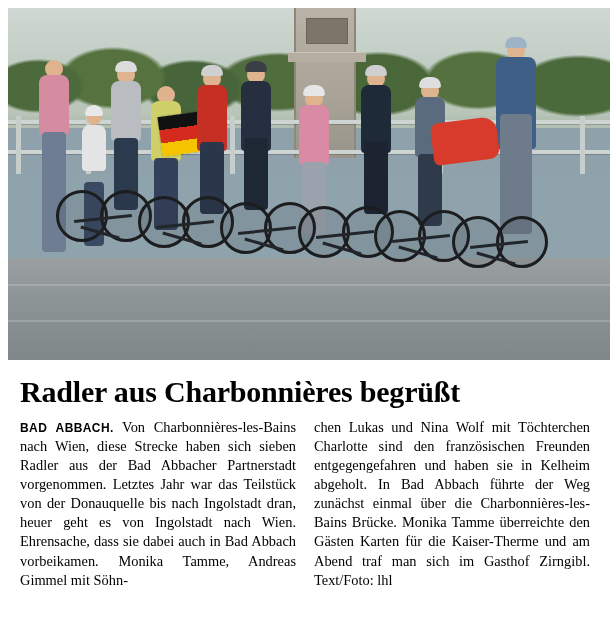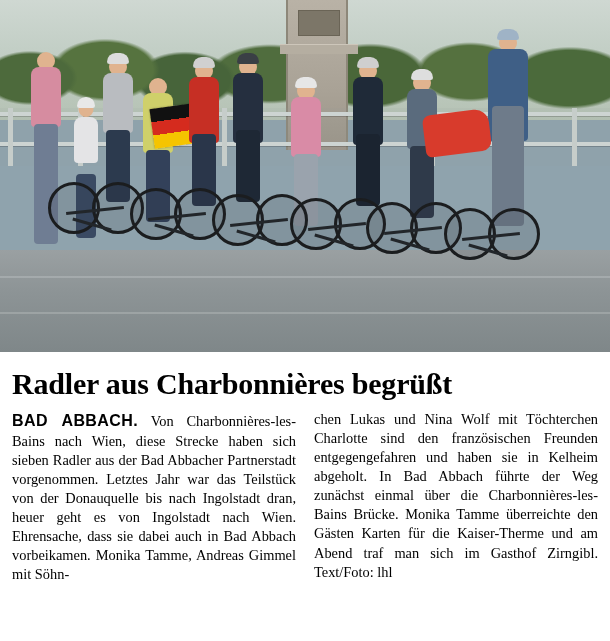--- a/index.html
+++ b/index.html
@@ -12,21 +12,21 @@
     width: 610px;
     height: 641px;
     font-family: "Liberation Serif", serif;
     color: #000000;
     overflow: hidden;
   }
   .page {
     position: relative;
     width: 610px;
     height: 641px;
-    padding: 0;
+    padding: 8px;
   }
 
   
   .photo {
     position: relative;
     width: 610px;
     height: 352px;
     overflow: hidden;
     background: #8fa3ad;
   }
@@ -174,21 +174,21 @@
     font-size: 14.4px;
     line-height: 1.32;
     text-align: justify;
     text-justify: inter-word;
     hyphens: manual;
   }
   .col { width: 284px; }
   .kicker {
     font-family: "Liberation Sans", sans-serif;
     font-weight: bold;
-    font-size: 16px;
+    font-size: 12px;
     letter-spacing: 0.4px;
   }
   .credit { }
   p { margin: 0; }
 </style>
 </head>
 <body>
 
 <div class="page">
 

